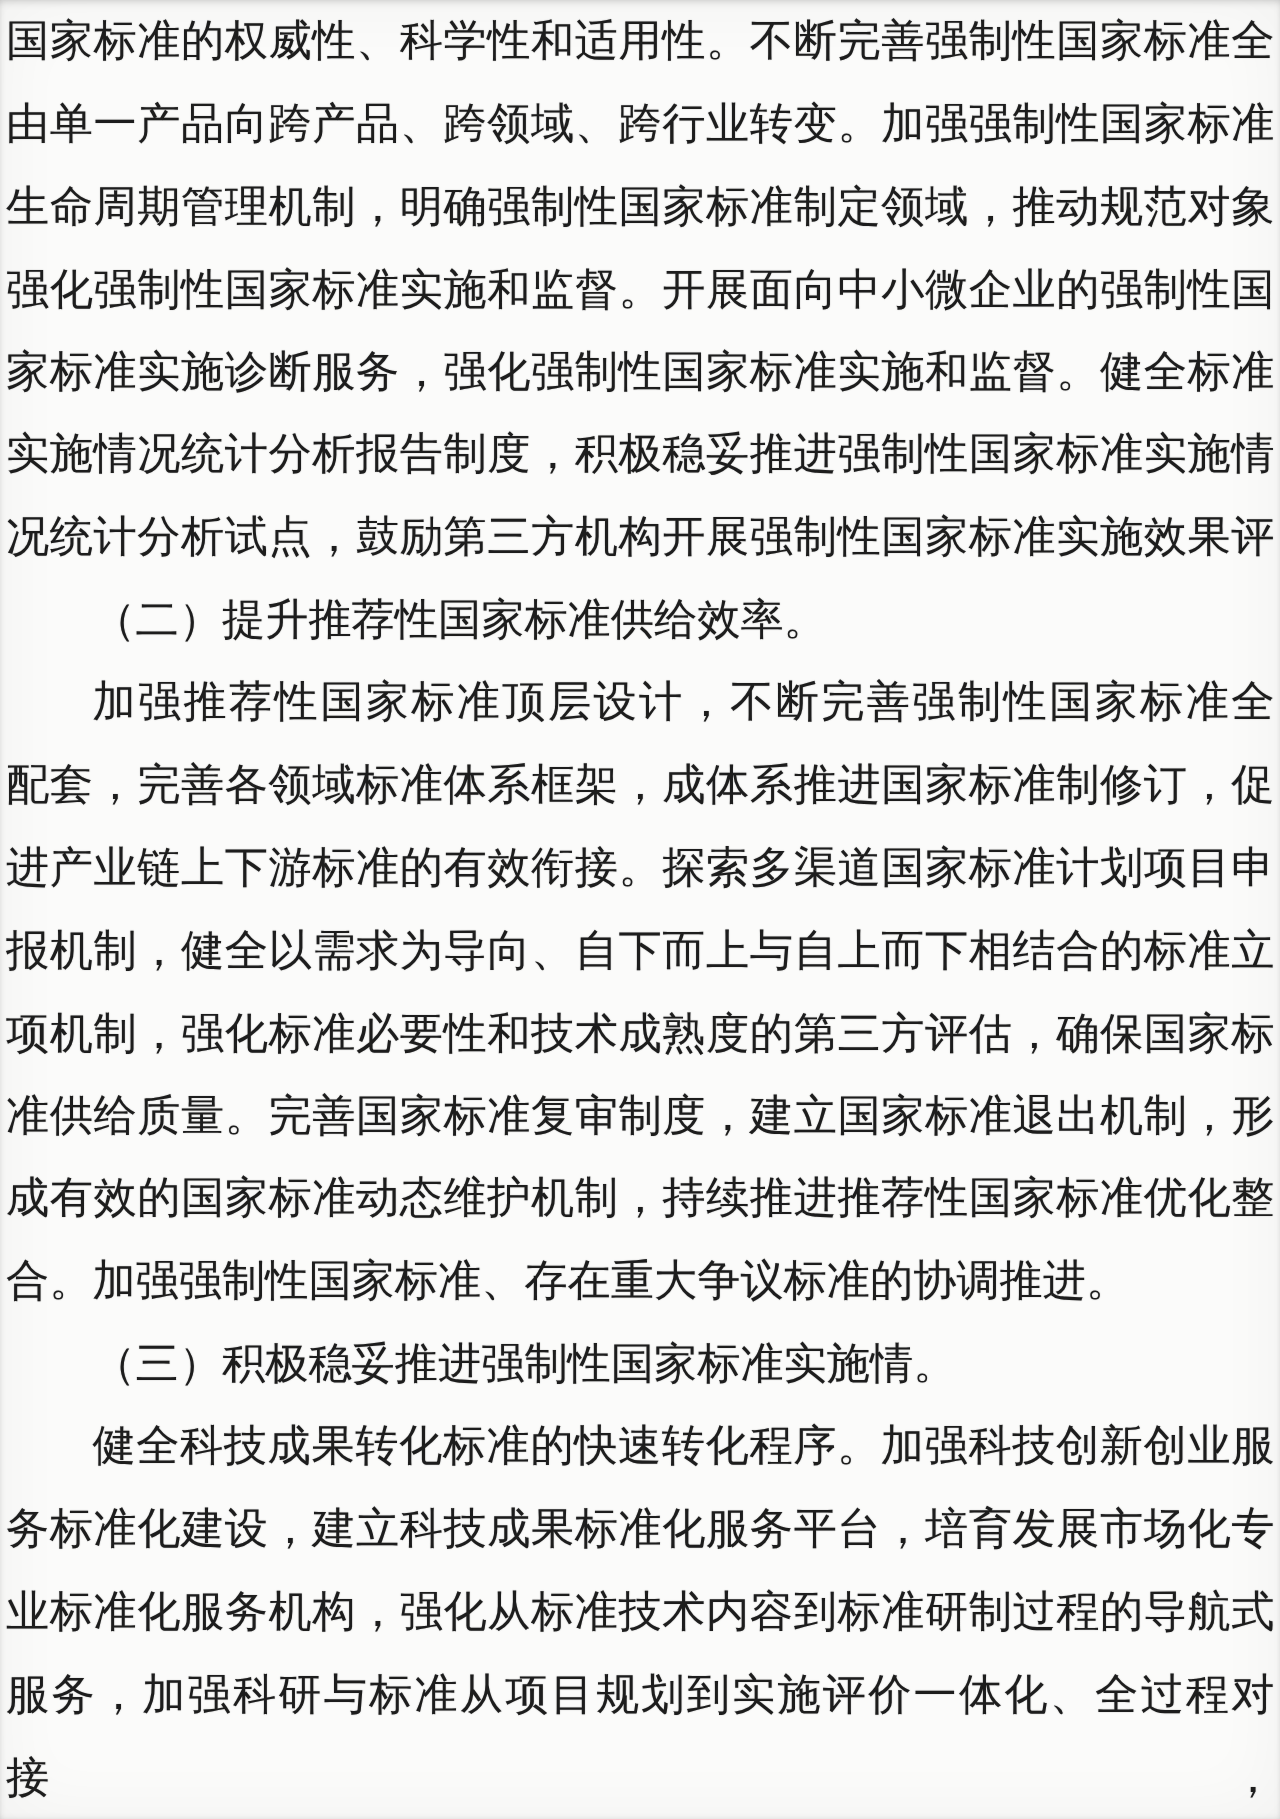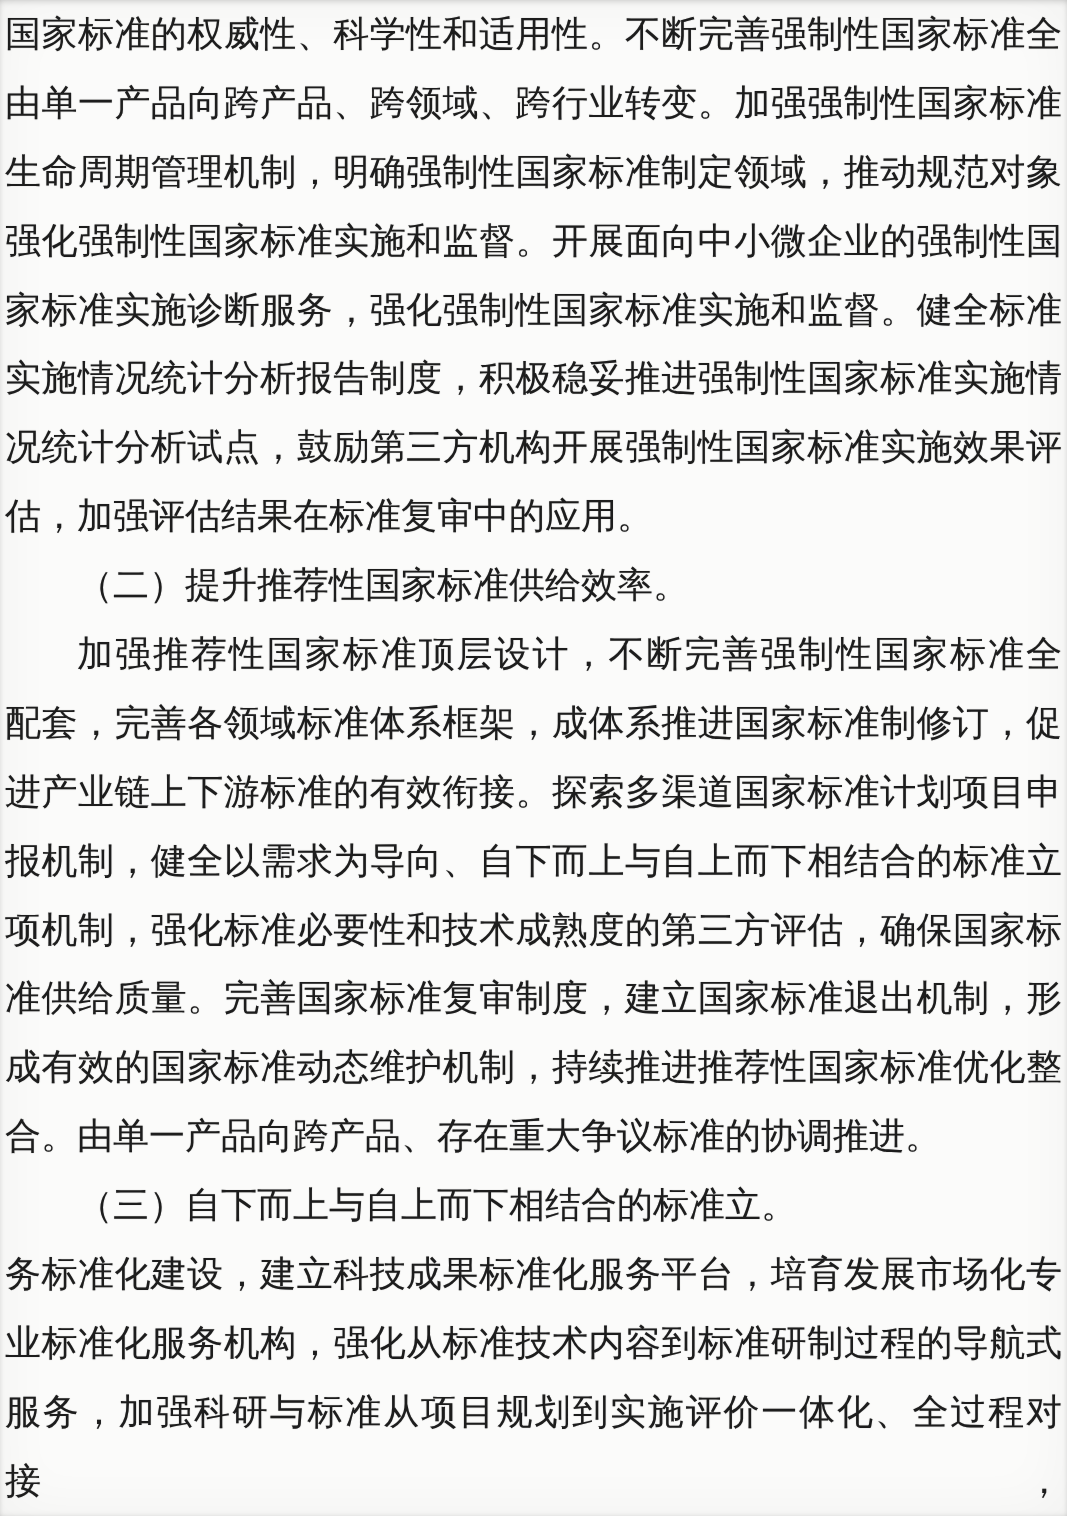--- a/index.html
+++ b/index.html
@@ -56,28 +56,28 @@
 
 <div class="page">
   <div class="text-block">
       <div class="line j">国家标准的权威性、科学性和适用性。不断完善强制性国家标准全</div>
       <div class="line j">由单一产品向跨产品、跨领域、跨行业转变。加强强制性国家标准</div>
       <div class="line j">生命周期管理机制，明确强制性国家标准制定领域，推动规范对象</div>
       <div class="line j">强化强制性国家标准实施和监督。开展面向中小微企业的强制性国</div>
       <div class="line j">家标准实施诊断服务，强化强制性国家标准实施和监督。健全标准</div>
       <div class="line j">实施情况统计分析报告制度，积极稳妥推进强制性国家标准实施情</div>
       <div class="line j">况统计分析试点，鼓励第三方机构开展强制性国家标准实施效果评</div>
-      <div class="line">估，加强评估结果在标准复审中的应用。</div>
       <div class="line ind heading">（二）提升推荐性国家标准供给效率。</div>
       <div class="line j ind">加强推荐性国家标准顶层设计，不断完善强制性国家标准全</div>
       <div class="line j">配套，完善各领域标准体系框架，成体系推进国家标准制修订，促</div>
       <div class="line j">进产业链上下游标准的有效衔接。探索多渠道国家标准计划项目申</div>
       <div class="line j">报机制，健全以需求为导向、自下而上与自上而下相结合的标准立</div>
       <div class="line j">项机制，强化标准必要性和技术成熟度的第三方评估，确保国家标</div>
       <div class="line j">准供给质量。完善国家标准复审制度，建立国家标准退出机制，形</div>
       <div class="line j">成有效的国家标准动态维护机制，持续推进推荐性国家标准优化整</div>
-      <div class="line">合。由单一产品向跨产品、存在重大争议标准的协调推进。</div>
-      <div class="line ind heading">（三）自下而上与自上而下相结合的标准立。</div>
+      <div class="line">合。加强强制性国家标准、存在重大争议标准的协调推进。</div>
+      <div class="line ind heading">（三）积极稳妥推进强制性国家标准实施情。</div>
+      <div class="line j ind">健全科技成果转化标准的快速转化程序。加强科技创新创业服</div>
       <div class="line j">务标准化建设，建立科技成果标准化服务平台，培育发展市场化专</div>
       <div class="line j">业标准化服务机构，强化从标准技术内容到标准研制过程的导航式</div>
       <div class="line j">服务，加强科研与标准从项目规划到实施评价一体化、全过程对接，</div>
     </div>
 </div>
 
 </body></html>

